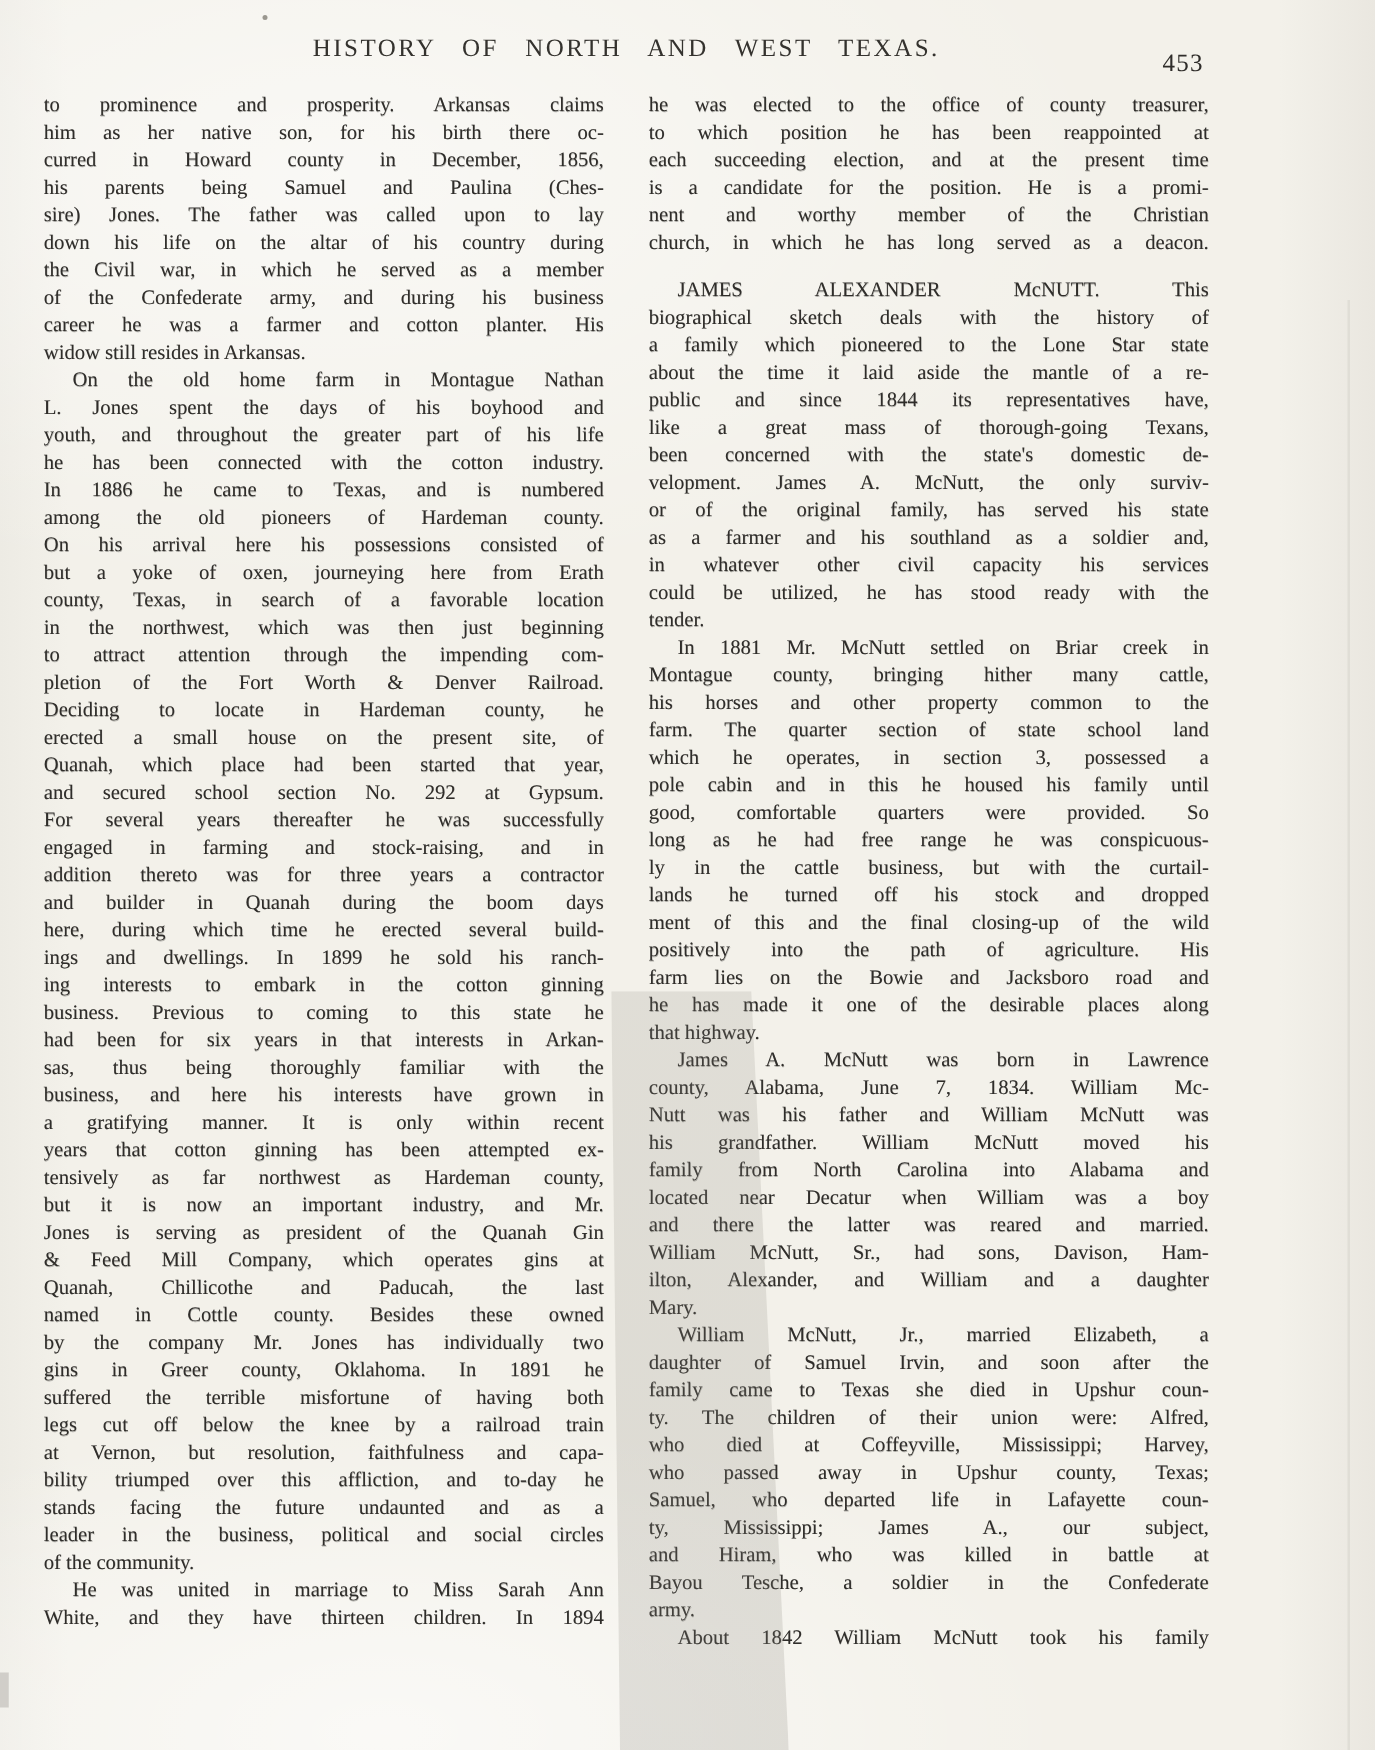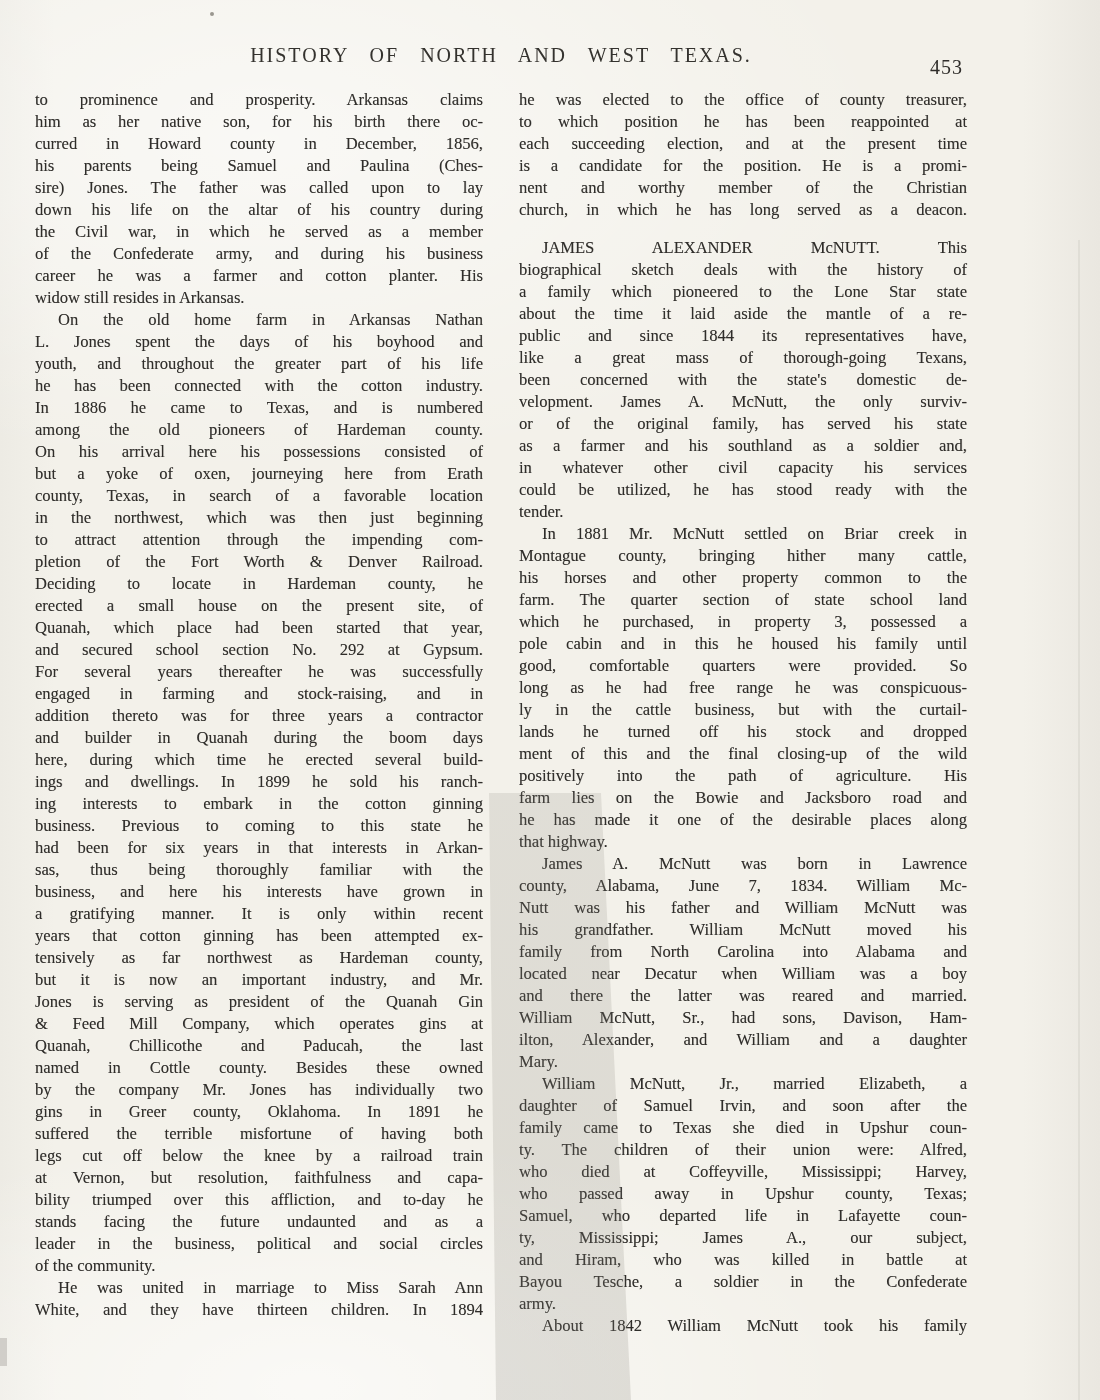--- a/index.html
+++ b/index.html
@@ -11,21 +11,21 @@
   .page {
     position: relative;
     width: 1100px; height: 1400px;
     background:
       radial-gradient(ellipse 900px 480px at 24% 10%, rgba(255,255,255,0.55), rgba(255,255,255,0) 70%),
       radial-gradient(ellipse 760px 360px at 28% 99%, rgba(255,255,255,0.60), rgba(255,255,255,0) 72%),
       linear-gradient(90deg, #edebe4 0%, #f3f1ea 5%, #f3f1ea 93%, #eae7e0 100%),
       var(--paper, #f2f0e9);
     color: var(--ink, #2f2d2a);
     box-sizing: border-box;
-    padding: 44px 0 0 35px;
+    padding: 28px 0 0 35px;
   }
   .header {
     position: relative;
     width: 932px;
     height: 28px;
   }
   .title {
     text-align: center;
     font-size: 20px;
     letter-spacing: 2px;
@@ -104,21 +104,21 @@
           <div class="line">curred in Howard county in December, 1856,</div>
           <div class="line">his parents being Samuel and Paulina (Ches-</div>
           <div class="line">sire) Jones. The father was called upon to lay</div>
           <div class="line">down his life on the altar of his country during</div>
           <div class="line">the Civil war, in which he served as a member</div>
           <div class="line">of the Confederate army, and during his business</div>
           <div class="line">career he was a farmer and cotton planter. His</div>
           <div class="line short-end">widow still resides in Arkansas.</div>
         </div>
         <div class="para">
-          <div class="line indent">On the old home farm in Arkansas Nathan</div>
+          <div class="line indent">On the old home farm in Montague Nathan</div>
           <div class="line">L. Jones spent the days of his boyhood and</div>
           <div class="line">youth, and throughout the greater part of his life</div>
           <div class="line">he has been connected with the cotton industry.</div>
           <div class="line">In 1886 he came to Texas, and is numbered</div>
           <div class="line">among the old pioneers of Hardeman county.</div>
           <div class="line">On his arrival here his possessions consisted of</div>
           <div class="line">but a yoke of oxen, journeying here from Erath</div>
           <div class="line">county, Texas, in search of a favorable location</div>
           <div class="line">in the northwest, which was then just beginning</div>
           <div class="line">to attract attention through the impending com-</div>
@@ -183,21 +183,21 @@
           <div class="line">as a farmer and his southland as a soldier and,</div>
           <div class="line">in whatever other civil capacity his services</div>
           <div class="line">could be utilized, he has stood ready with the</div>
           <div class="line short-end">tender.</div>
         </div>
         <div class="para">
           <div class="line indent">In 1881 Mr. McNutt settled on Briar creek in</div>
           <div class="line">Montague county, bringing hither many cattle,</div>
           <div class="line">his horses and other property common to the</div>
           <div class="line">farm. The quarter section of state school land</div>
-          <div class="line">which he purchased, in property 3, possessed a</div>
+          <div class="line">which he operates, in section 3, possessed a</div>
           <div class="line">pole cabin and in this he housed his family until</div>
           <div class="line">good, comfortable quarters were provided. So</div>
           <div class="line">long as he had free range he was conspicuous-</div>
           <div class="line">ly in the cattle business, but with the curtail-</div>
           <div class="line">lands he turned off his stock and dropped</div>
           <div class="line">ment of this and the final closing-up of the wild</div>
           <div class="line">positively into the path of agriculture. His</div>
           <div class="line">farm lies on the Bowie and Jacksboro road and</div>
           <div class="line">he has made it one of the desirable places along</div>
           <div class="line short-end">that highway.</div>

